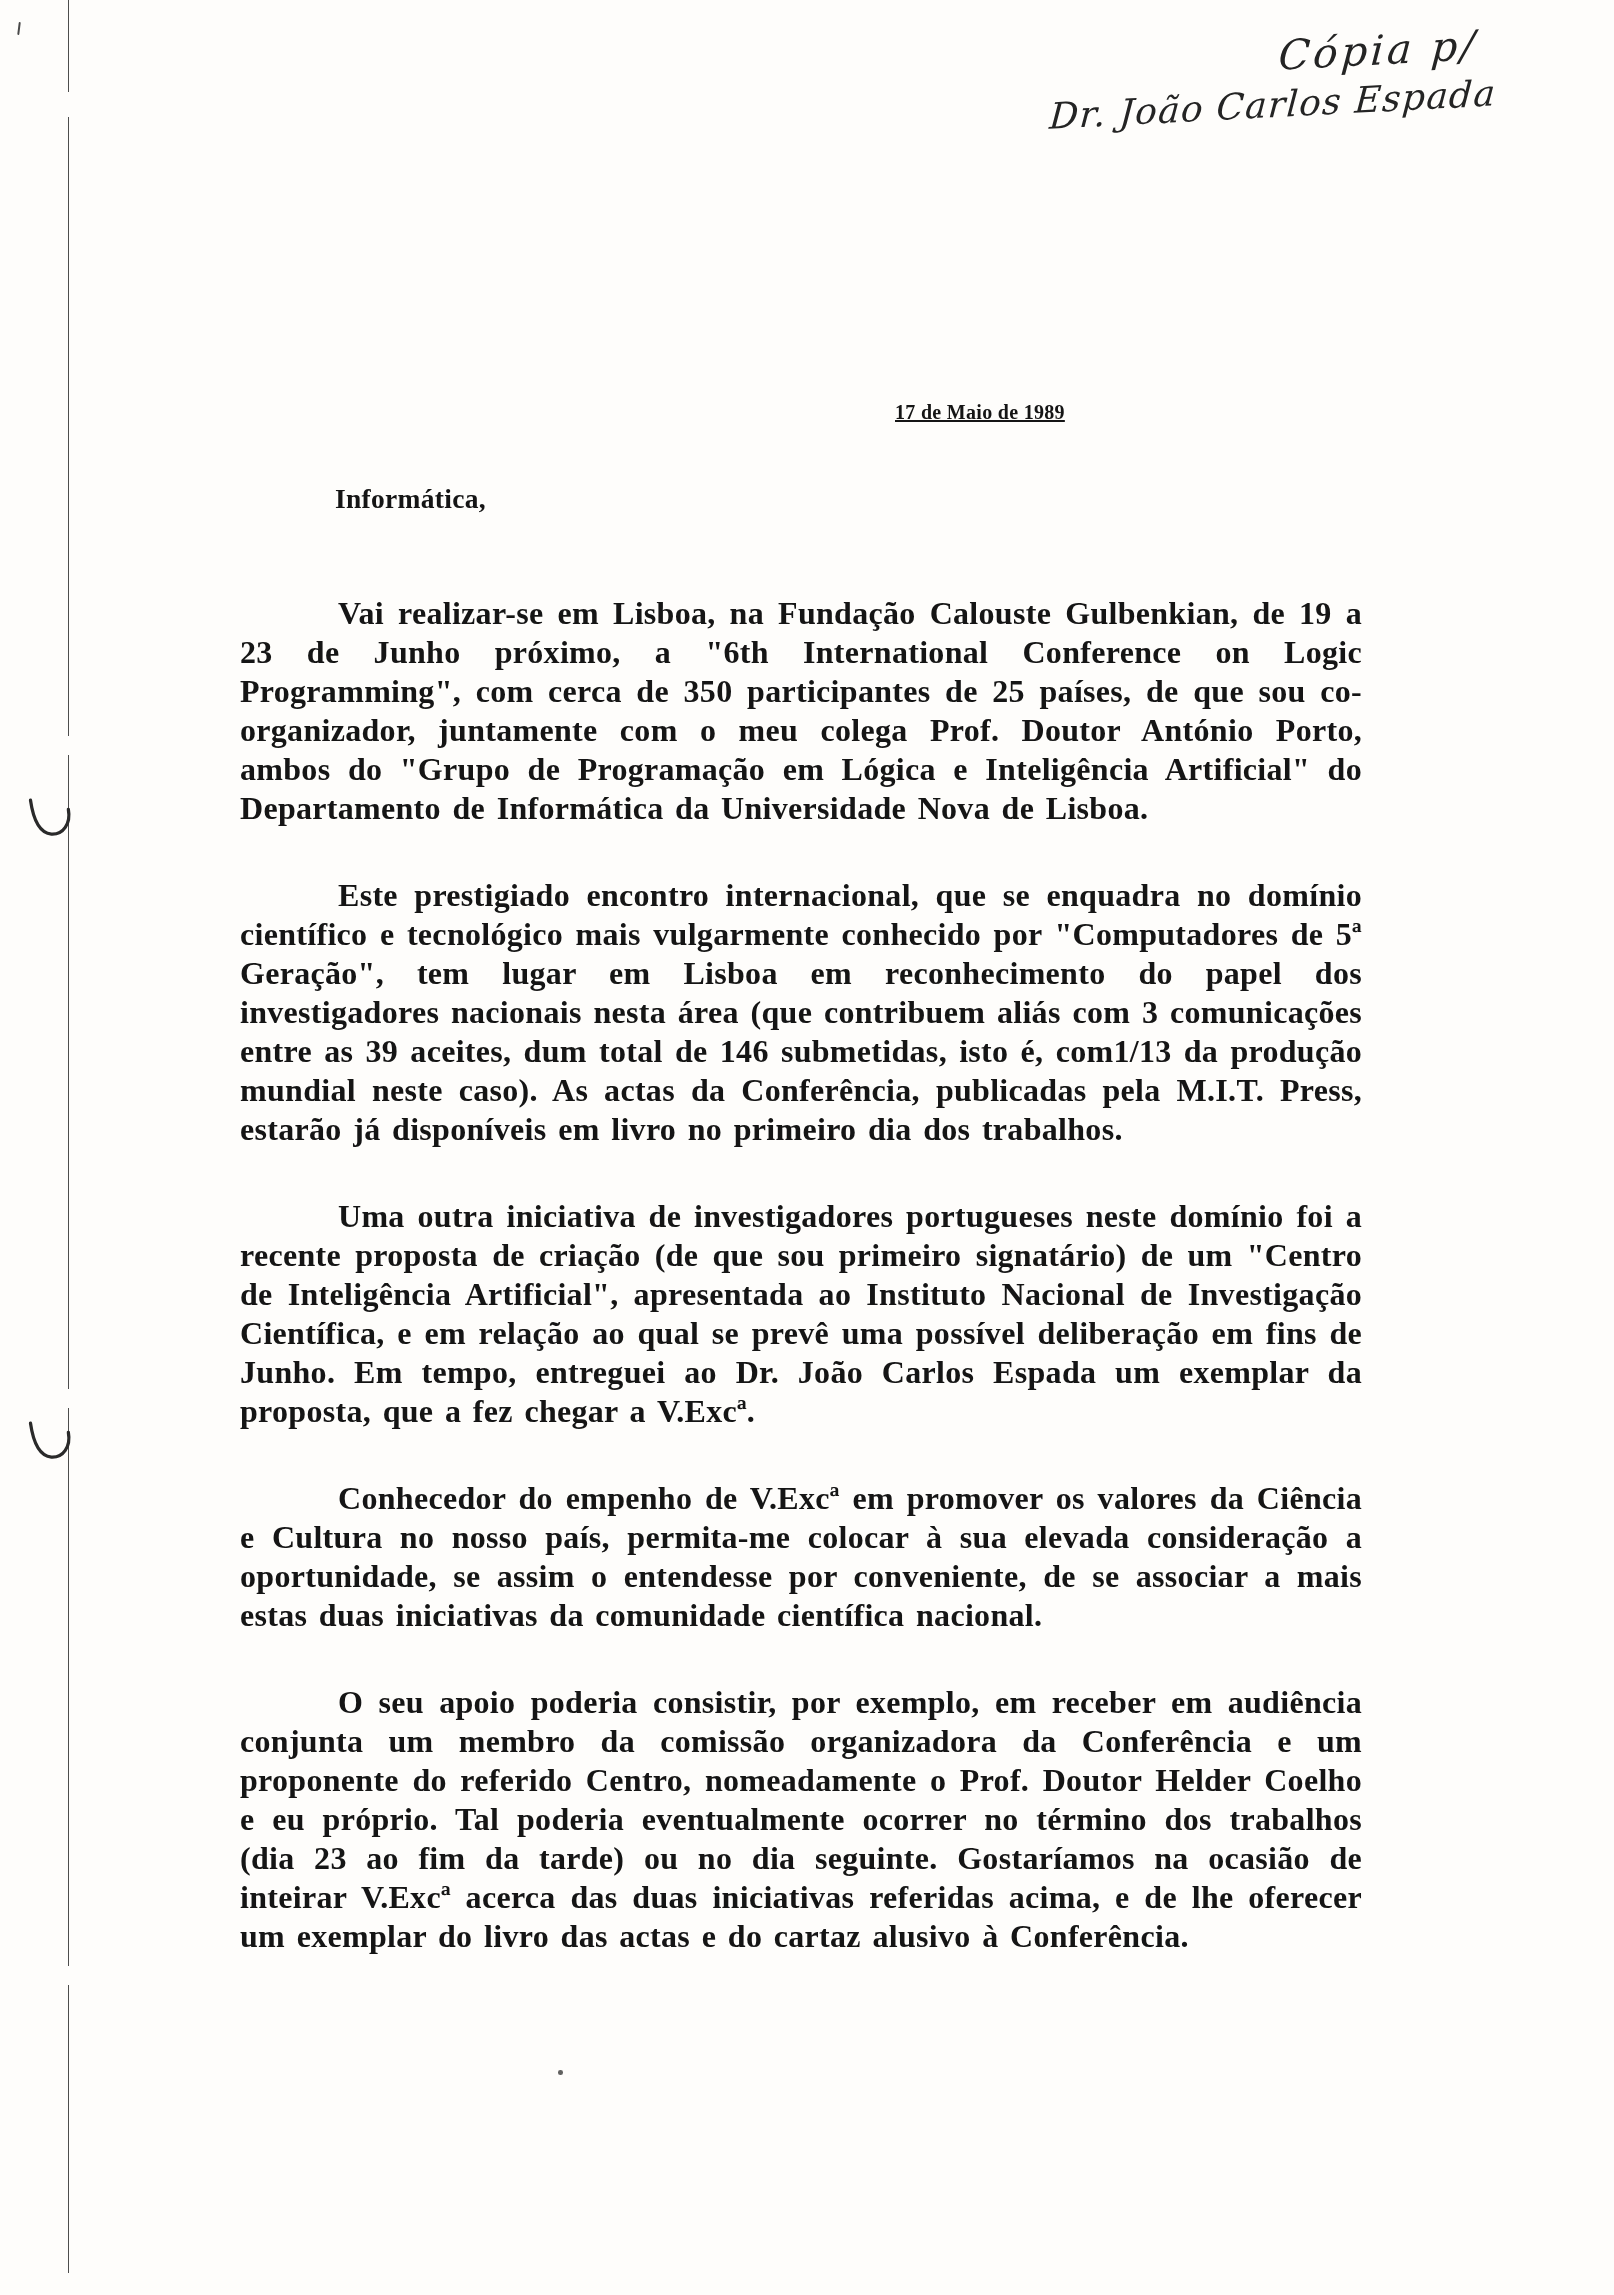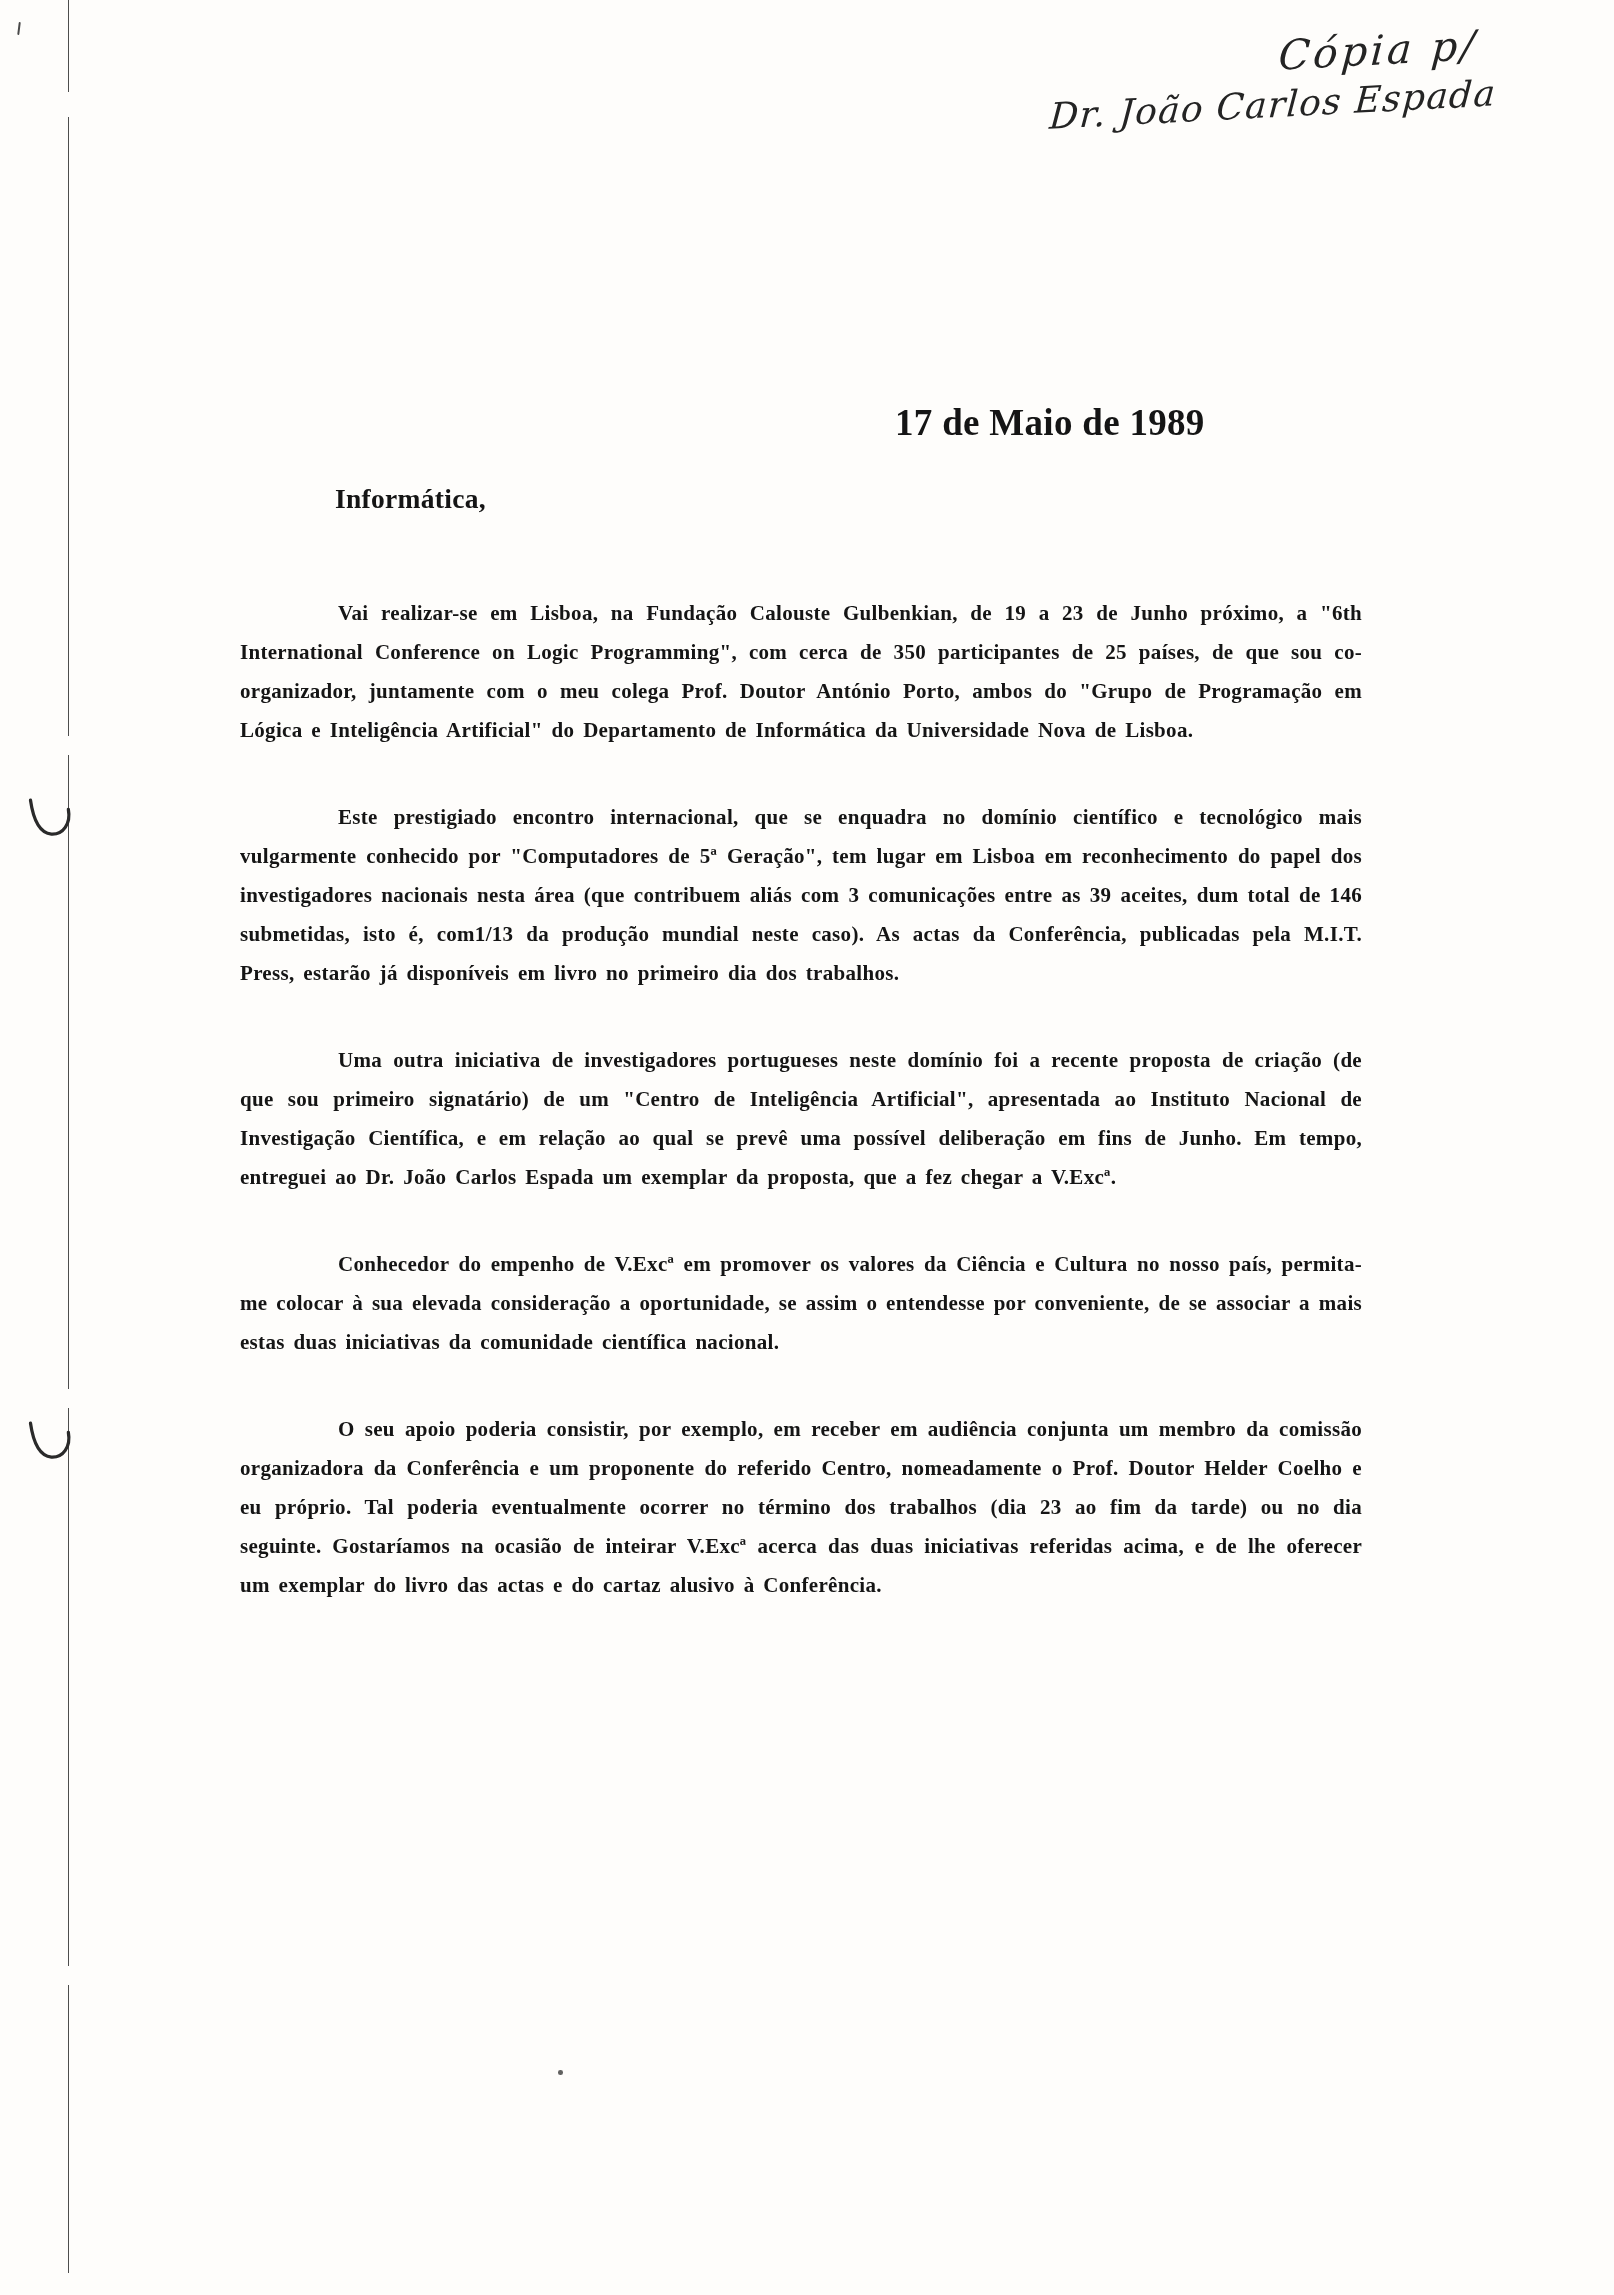--- a/index.html
+++ b/index.html
@@ -82,36 +82,37 @@
     height: 52px;
     background: #1c1c1c;
     transform: rotate(13deg);
     border-radius: 2px;
   }
 
   .date {
     position: absolute;
     left: 895px;
     top: 401px;
-    font-size: 37px;
+    font-size: 20px;
+    text-decoration: underline;
   }
 
   .salutation {
     position: absolute;
     left: 335px;
     top: 483px;
     font-size: 27.5px;
   }
 
   .body-block {
     position: absolute;
     left: 240px;
     top: 594px;
     width: 1122px;
-    font-size: 21px;
+    font-size: 32px;
     line-height: 39px;
     text-align: justify;
     word-spacing: 3.3px;
   }
   .body-block p {
     margin: 0 0 48px 0;
     text-indent: 98px;
   }
 
   

